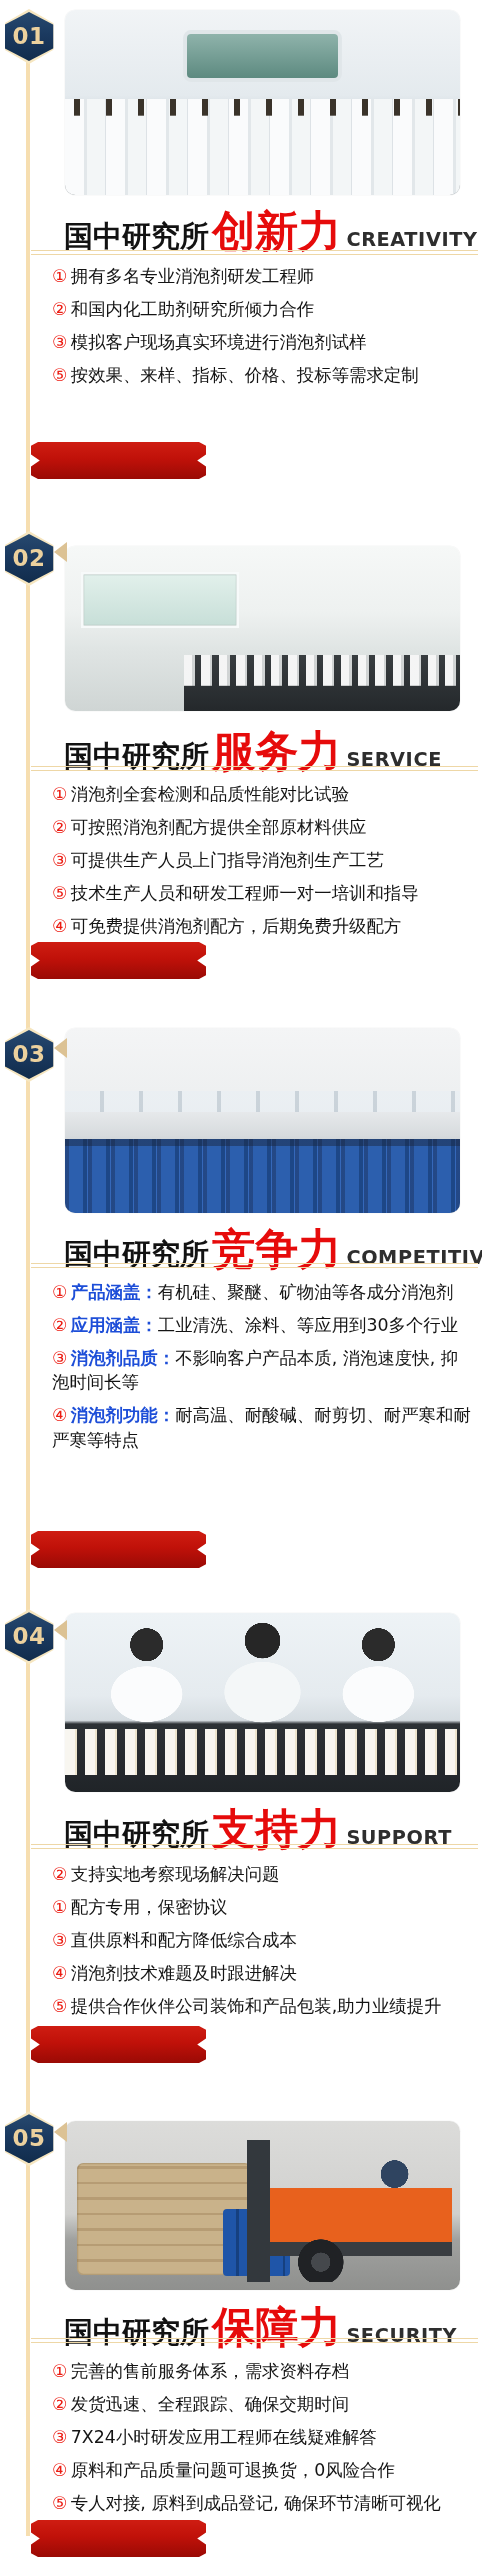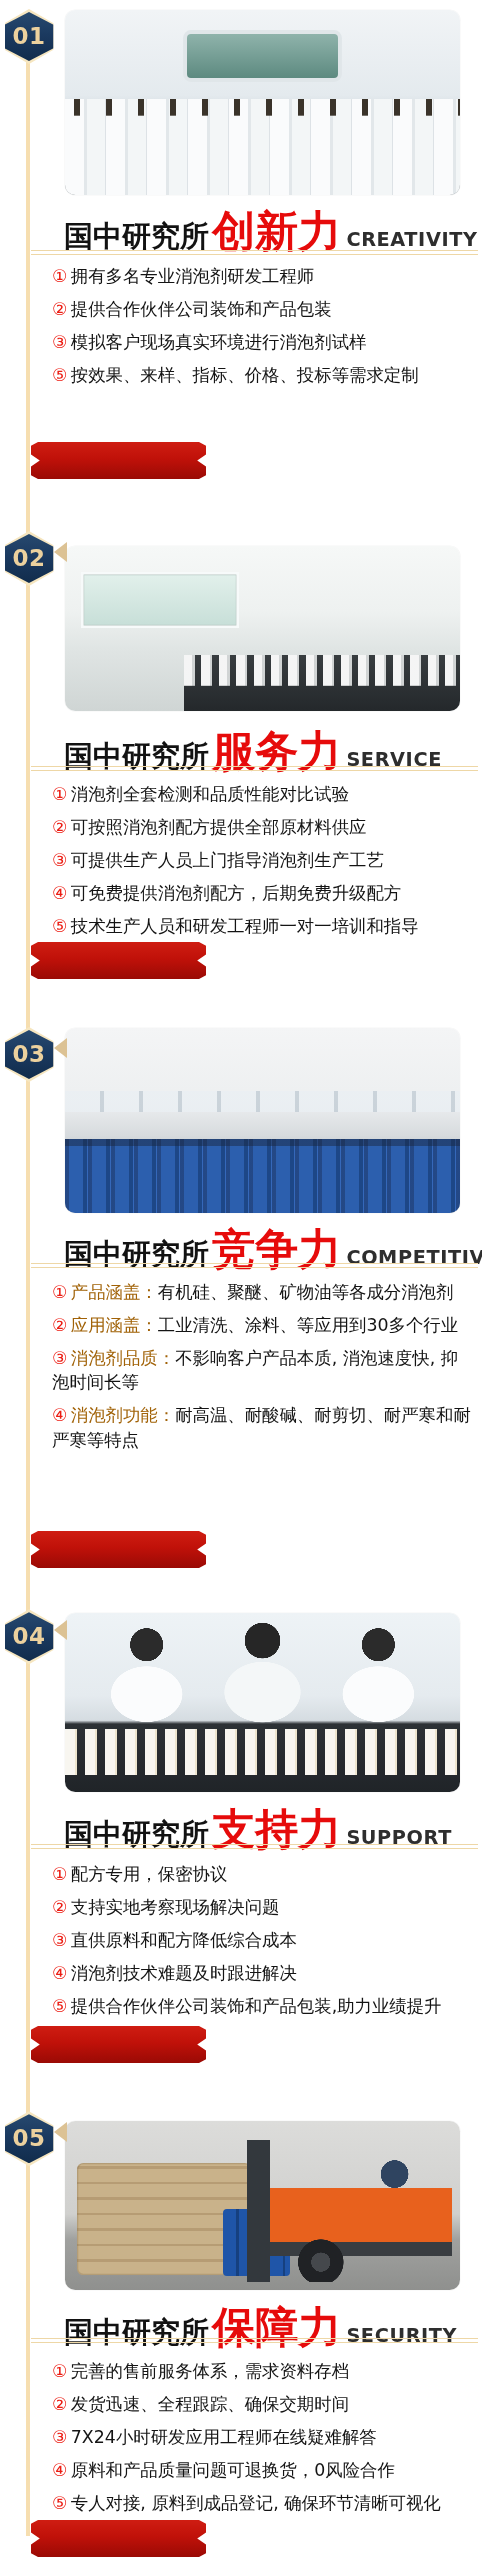--- a/index.html
+++ b/index.html
@@ -149,21 +149,21 @@
   
   .sep {
     position:absolute; left:31px; width:447px; height:3.2px;
     border-top:1.3px solid #eed7a6; border-bottom:0.6px solid #eed7a6; z-index:2;
   }
 
   
   .list { position:absolute; left:48px; right:3.9px; margin:4px; padding:0; list-style:none; z-index:2; }
   .list li { font-size:17.4px; color:#141414; line-height:24.5px; margin-bottom:8.4px; }
   .list .num { color:#ec1c12; margin-right:3.2px; }
-  .list .lbl { font-weight:400; color:#a16207; }
+  .list .lbl { font-weight:700; color:#1d4ed8; }
 
   
   .ribbon {
     position:absolute; left:31px; width:175px; height:37px;
     background:linear-gradient(180deg,#cf1d12 0%,#c01109 45%,#9a0a05 100%);
     clip-path:polygon(4% 0,96% 0,100% 10%,100% 34%,95% 50%,100% 66%,100% 90%,96% 100%,4% 100%,0 90%,0 66%,5% 50%,0 34%,0 10%);
     filter:drop-shadow(0 2.6px 1.3px rgba(190,170,130,.55)) drop-shadow(0 1.3px 1.9px rgba(0,0,0,.15));
     z-index:2;
   }
 
@@ -222,21 +222,21 @@
       <i class="layer"></i>
     </div>
   <div class="head">
     <span class="prefix">国中研究所</span>
     <span class="hl">创新力</span>
     <span class="en">CREATIVITY</span>
   </div>
   <div class="sep"></div>
   <ul class="list">
     <li><span class="num">①</span><span class="lbl"></span><span class="txt">拥有多名专业消泡剂研发工程师</span></li>
-    <li><span class="num">②</span><span class="lbl"></span><span class="txt">提供合作伙伴公司装饰和产品包装</span></li>
+    <li><span class="num">②</span><span class="lbl"></span><span class="txt">和国内化工助剂研究所倾力合作</span></li>
     <li><span class="num">③</span><span class="lbl"></span><span class="txt">模拟客户现场真实环境进行消泡剂试样</span></li>
     <li><span class="num">⑤</span><span class="lbl"></span><span class="txt">按效果、来样、指标、价格、投标等需求定制</span></li>
   </ul>
   <div class="ribbon"></div>
 </section>
 
 <section class="section sec2">
   <div class="badge">
     <div class="badge-inner">
       <span class="badge-num">02</span>
@@ -249,22 +249,22 @@
   <div class="head">
     <span class="prefix">国中研究所</span>
     <span class="hl">服务力</span>
     <span class="en">SERVICE</span>
   </div>
   <div class="sep"></div>
   <ul class="list">
     <li><span class="num">①</span><span class="lbl"></span><span class="txt">消泡剂全套检测和品质性能对比试验</span></li>
     <li><span class="num">②</span><span class="lbl"></span><span class="txt">可按照消泡剂配方提供全部原材料供应</span></li>
     <li><span class="num">③</span><span class="lbl"></span><span class="txt">可提供生产人员上门指导消泡剂生产工艺</span></li>
+    <li><span class="num">⑤</span><span class="lbl"></span><span class="txt">技术生产人员和研发工程师一对一培训和指导</span></li>
     <li><span class="num">④</span><span class="lbl"></span><span class="txt">可免费提供消泡剂配方，后期免费升级配方</span></li>
-    <li><span class="num">⑤</span><span class="lbl"></span><span class="txt">技术生产人员和研发工程师一对一培训和指导</span></li>
   </ul>
   <div class="ribbon"></div>
 </section>
 
 <section class="section sec3">
   <div class="badge">
     <div class="badge-inner">
       <span class="badge-num">03</span>
     </div>
   </div>
@@ -297,22 +297,22 @@
   <div class="photo p4">
       <i class="layer"></i>
     </div>
   <div class="head">
     <span class="prefix">国中研究所</span>
     <span class="hl">支持力</span>
     <span class="en">SUPPORT</span>
   </div>
   <div class="sep"></div>
   <ul class="list">
+    <li><span class="num">②</span><span class="lbl"></span><span class="txt">支持实地考察现场解决问题</span></li>
     <li><span class="num">①</span><span class="lbl"></span><span class="txt">配方专用，保密协议</span></li>
-    <li><span class="num">②</span><span class="lbl"></span><span class="txt">支持实地考察现场解决问题</span></li>
     <li><span class="num">③</span><span class="lbl"></span><span class="txt">直供原料和配方降低综合成本</span></li>
     <li><span class="num">④</span><span class="lbl"></span><span class="txt">消泡剂技术难题及时跟进解决</span></li>
     <li><span class="num">⑤</span><span class="lbl"></span><span class="txt">提供合作伙伴公司装饰和产品包装,助力业绩提升</span></li>
   </ul>
   <div class="ribbon"></div>
 </section>
 
 <section class="section sec5">
   <div class="badge">
     <div class="badge-inner">

